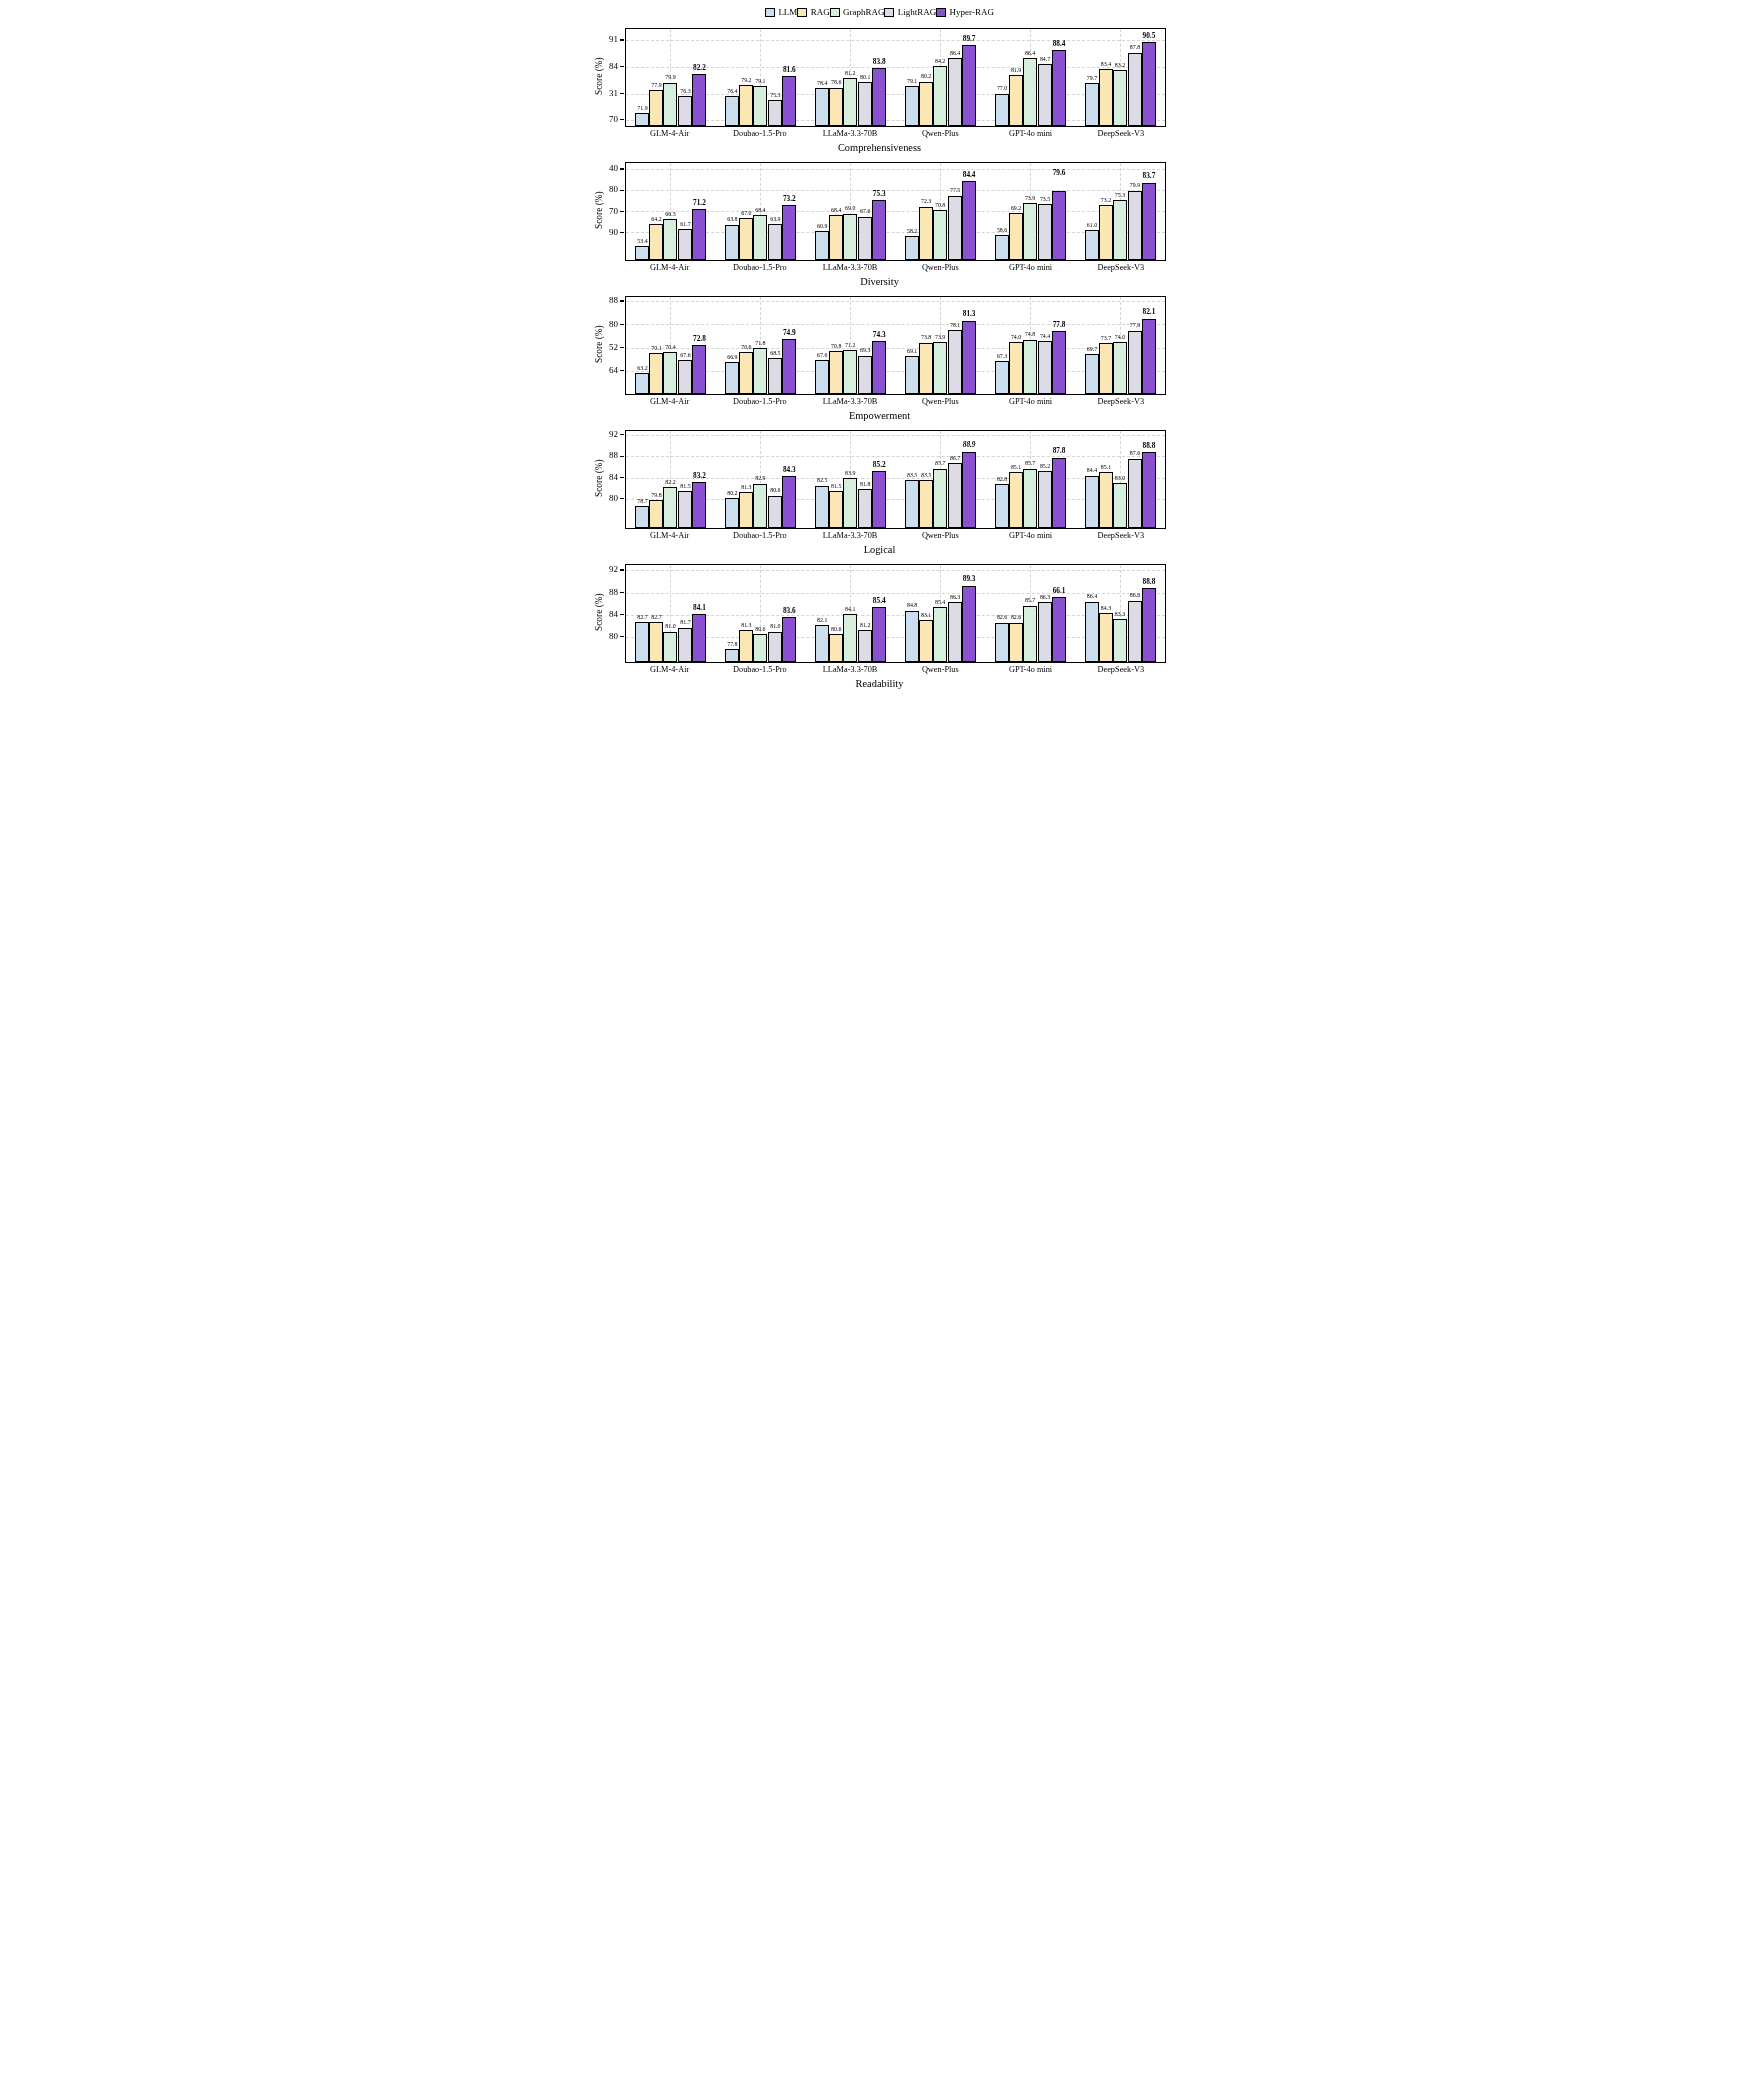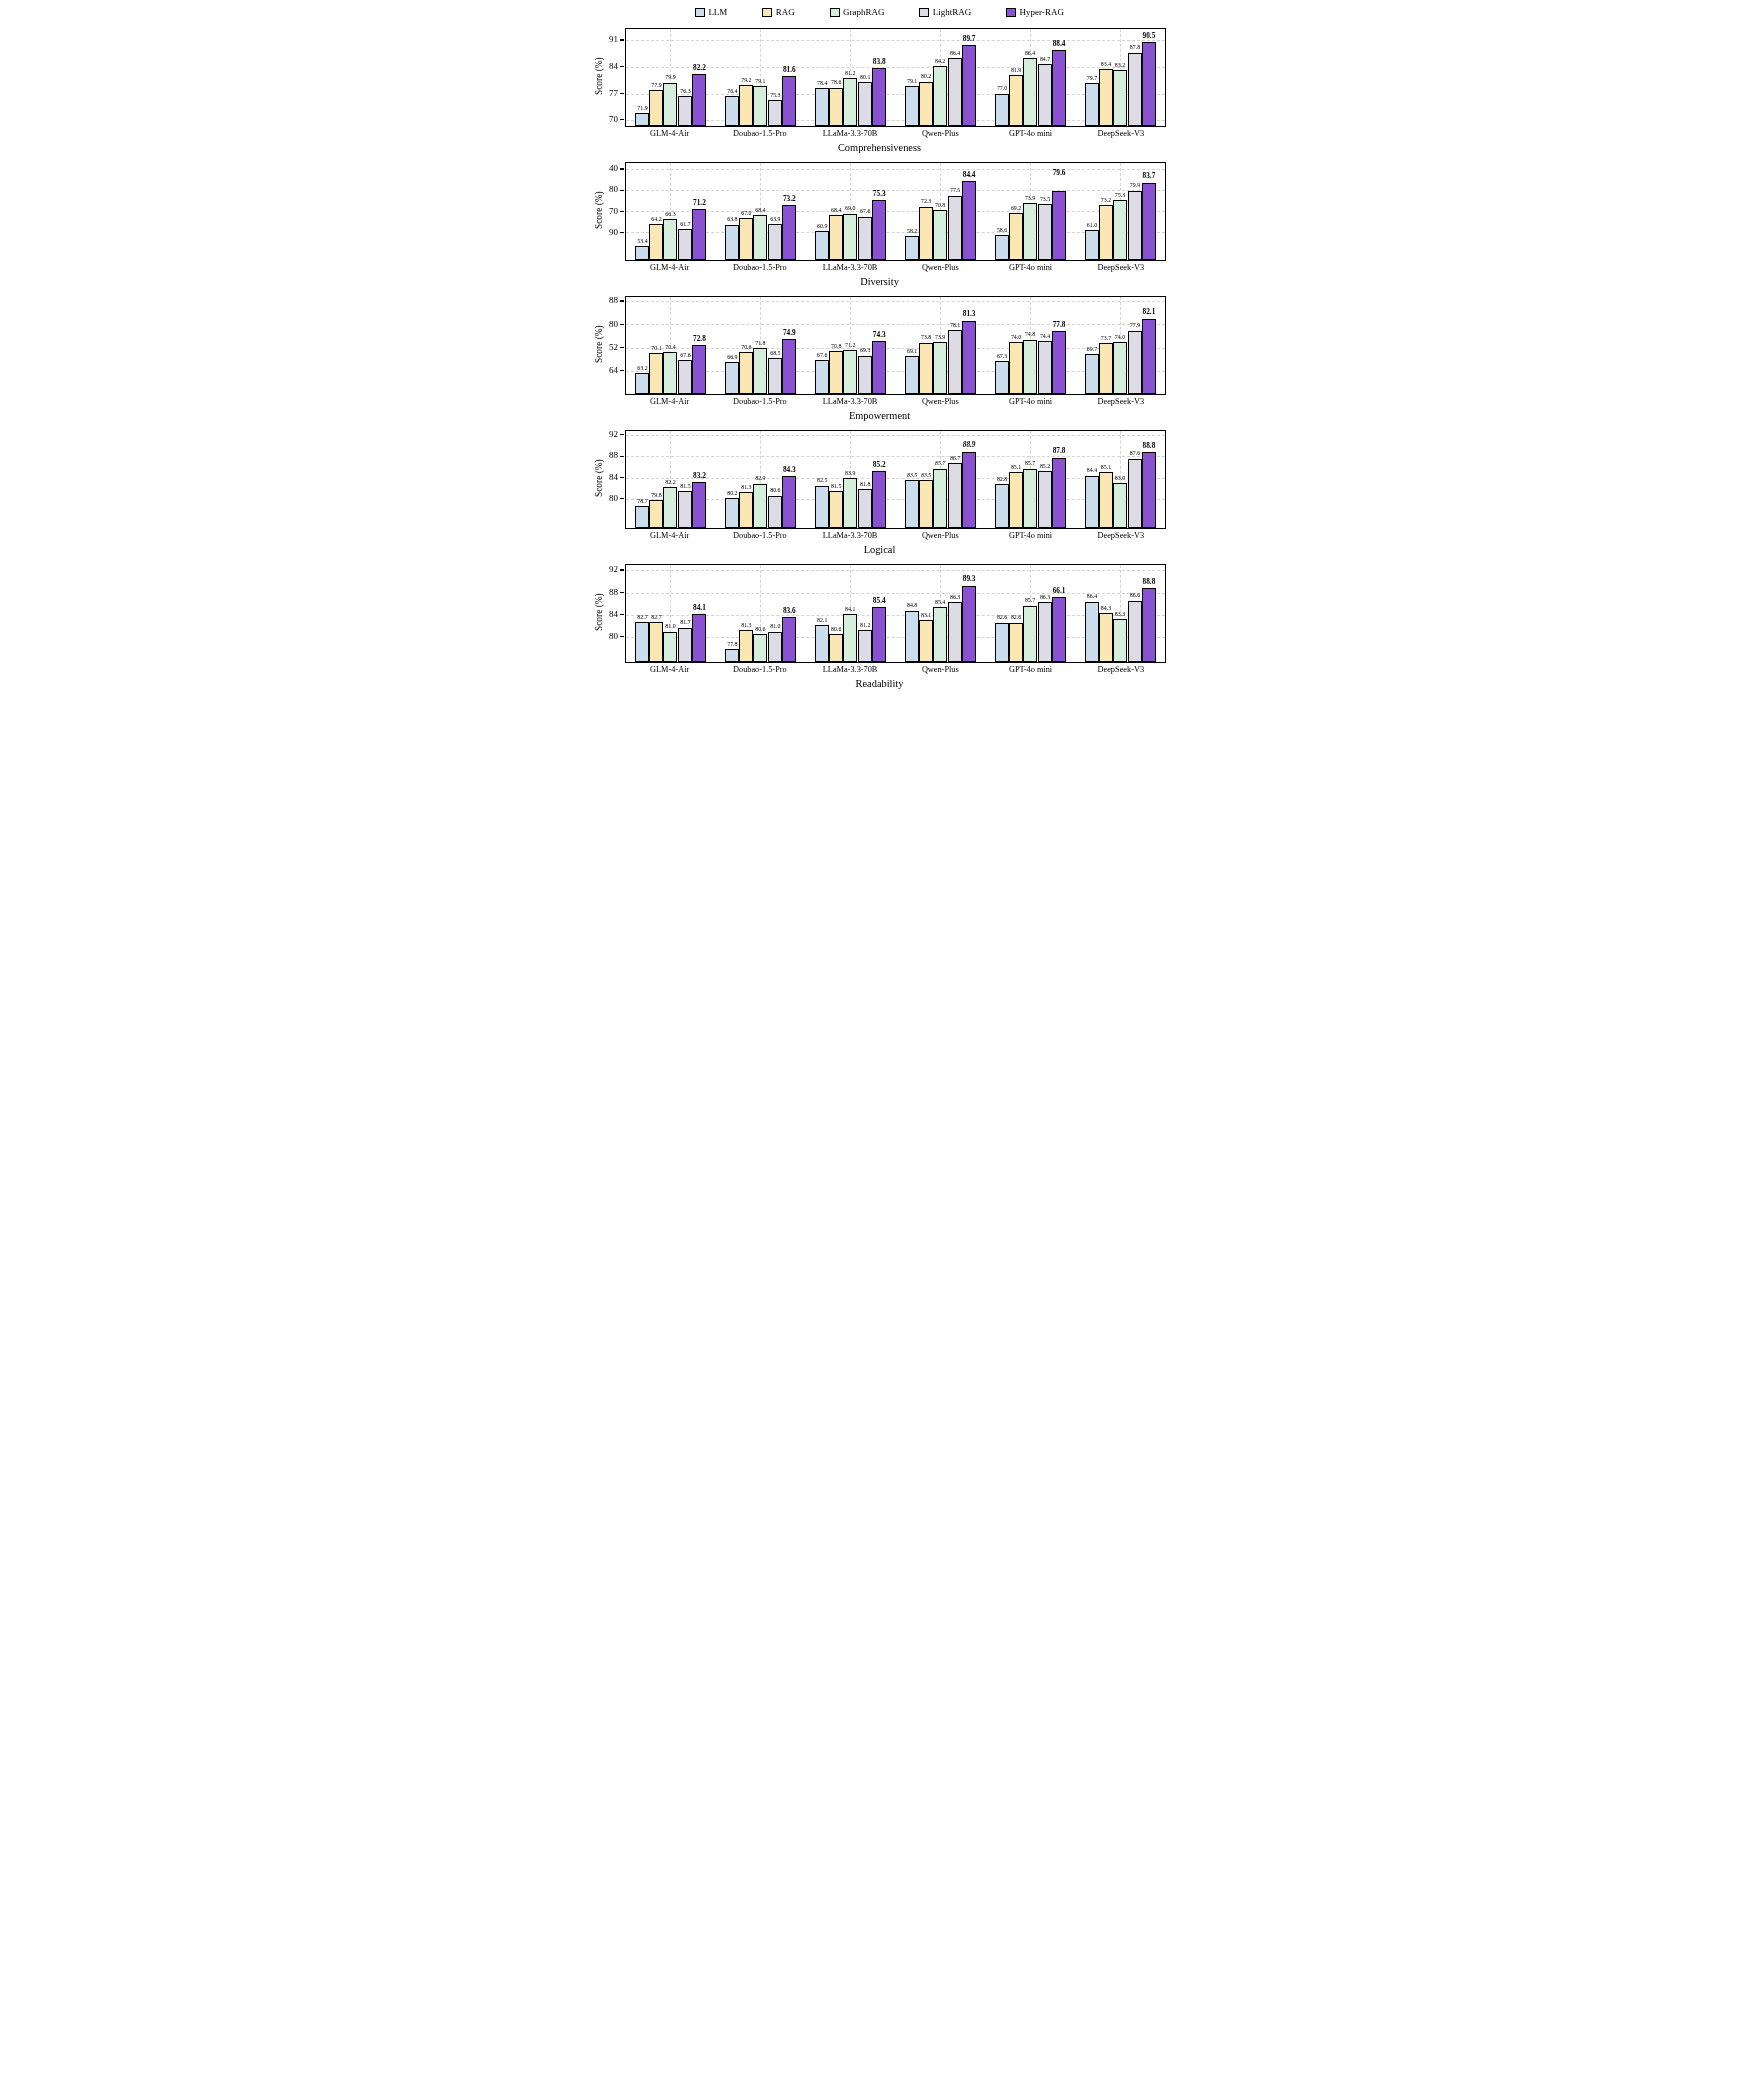--- a/index.html
+++ b/index.html
@@ -1,19 +1,19 @@
 <!DOCTYPE html>
 <html style="font-size:7.6px"><head>
 <meta charset="utf-8">
 <style>
   html,body{margin:0;padding:0;background:#ffffff;}
   body{font-family:"Liberation Serif","DejaVu Serif",serif;color:#000;}
   .figure{position:relative;width:586px;margin:0 auto;background:#fff;}
   
-  .legend{display:flex;justify-content:center;align-items:center;gap:35px;height:21px;padding-top:1.9px;}
+  .legend{display:flex;justify-content:center;align-items:center;height:21px;padding-top:1.9px;}
   .legend-item{display:flex;align-items:center;gap:3.3px;}
   .legend-swatch{width:10px;height:9px;border:0.9px solid #000;border-top-width:1.9px;box-sizing:border-box;}
   .legend-label{font-size:9px;line-height:1;}
   
   .panel{position:relative;height:134px;}
   .plot{position:absolute;left:38px;right:6.6px;top:4.7px;height:97px;border:1.4px solid #000;background:#fff;}
   .hgrid{position:absolute;left:0;right:0;height:0;border-top:0.9px dashed #d4d4d4;}
   .vgrid{position:absolute;top:0;bottom:0;width:0;border-left:0.9px dashed #d4d4d4;}
   .ytick-mark{position:absolute;left:-5.7px;width:4.3px;height:1.4px;background:#000;}
   .ytick-label{position:absolute;left:-34px;width:26.5px;text-align:right;font-size:9px;line-height:1;}
@@ -54,21 +54,21 @@
     </div>
   <div id="panels">
       <div class="panel">
         <div class="ylabel">Score (%)</div>
         <div class="plot">
           <div class="hgrid" style="top: 91px;"></div>
           <div class="ytick-mark" style="top: 90px;"></div>
           <div class="ytick-label" style="top: 86px;">70</div>
           <div class="hgrid" style="top: 65px;"></div>
           <div class="ytick-mark" style="top: 64px;"></div>
-          <div class="ytick-label" style="top: 60px;">77</div>
+          <div class="ytick-label" style="top: 60px;">31</div>
           <div class="hgrid" style="top: 38px;"></div>
           <div class="ytick-mark" style="top: 37px;"></div>
           <div class="ytick-label" style="top: 33px;">84</div>
           <div class="hgrid" style="top: 11.4px;"></div>
           <div class="ytick-mark" style="top: 10.7px;"></div>
           <div class="ytick-label" style="top: 6.7px;">91</div>
           <div class="vgrid" style="left: calc(8.33333%);"></div>
           <div class="vgrid" style="left: calc(25%);"></div>
           <div class="vgrid" style="left: calc(41.6667%);"></div>
           <div class="vgrid" style="left: calc(58.3333%);"></div>

